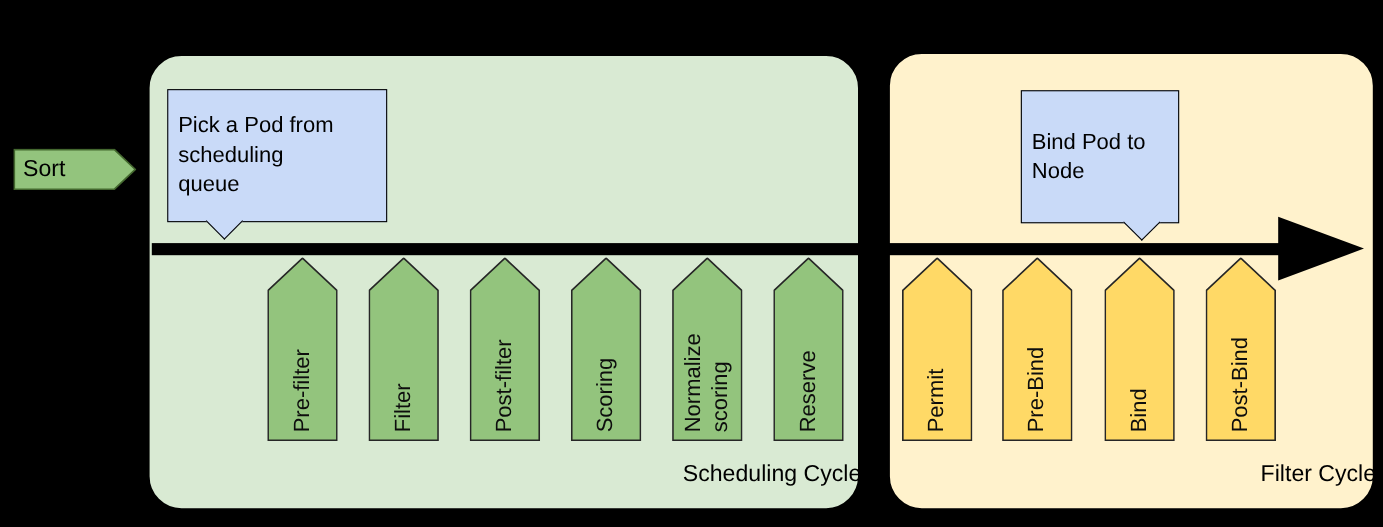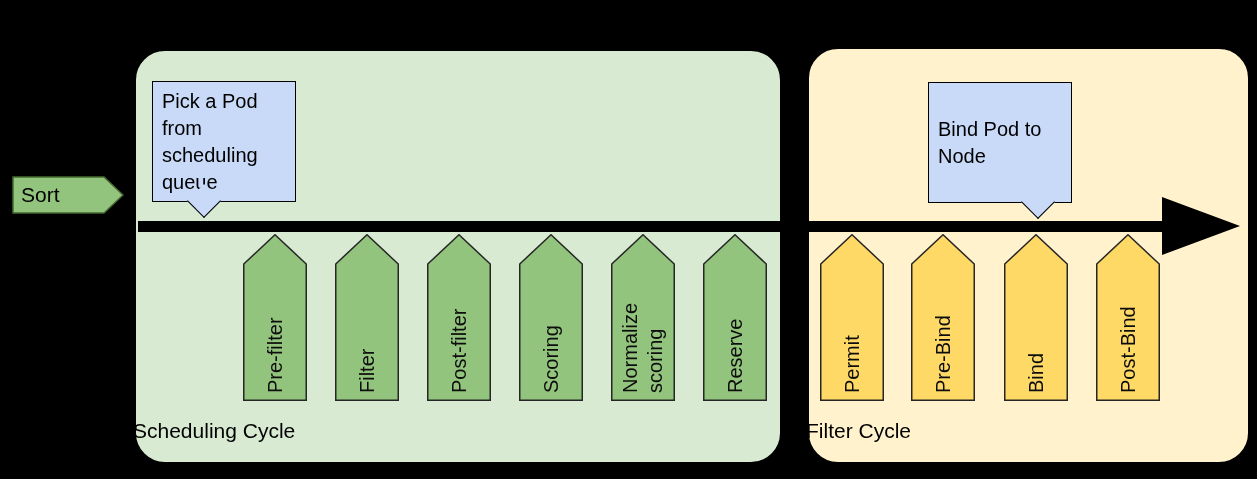--- a/index.html
+++ b/index.html
@@ -17,21 +17,21 @@
     position: absolute;
     border: 3px solid #000;
     border-radius: 32px;
     box-sizing: border-box;
   }
   .panel.green { left: 133px; top: 48px; width: 650px; height: 417px; background: var(--panel-green, #d9ead3); }
   .panel.yellow { left: 806px; top: 46px; width: 445px; height: 419px; background: var(--panel-yellow, #fff2cc); }
 
   .cycle-title {
     position: absolute;
-    text-align: left;
+    text-align: right;
     font-size: 21px;
     color: #000;
   }
   .cycle-title.sched { left: 133px; top: 419px; width: 650px; }
   .cycle-title.bind  { left: 806px; top: 419px; width: 445px; }
 
   
   .timeline-bar {
     position: absolute;
     left: 138px; top: 221px;
@@ -41,21 +41,21 @@
   .timeline-head {
     position: absolute;
     left: 1162px; top: 197px;
     width: 0; height: 0;
     border-top: 29px solid transparent;
     border-bottom: 29px solid transparent;
     border-left: 78px solid var(--timeline, #000000);
   }
 
   
-  .sort { position: absolute; left: 12px; top: 135px; width: 112px; height: 38px; margin-top: 41px; }
+  .sort { position: absolute; left: 12px; top: 135px; width: 112px; height: 38px; }
   .sort svg { position: absolute; left: 0; top: 0; }
   .sort-label {
     position: absolute; left: 9px; top: 0; height: 38px;
     display: flex; align-items: center;
     font-size: 21px; color: #000;
   }
 
   
   .stage { position: absolute; top: 234px; width: 64px; height: 167px; }
   .stage svg { position: absolute; left: 0; top: 0; }
@@ -92,21 +92,21 @@
   .callout-pointer {
     position: absolute;
     width: 24px; height: 24px;
     background: var(--callout-blue, #c9daf8);
     border-right: 1.5px solid #000;
     border-bottom: 1.5px solid #000;
     transform: rotate(45deg);
     bottom: -12px;
     box-sizing: border-box;
   }
-  .callout.c1 { left: 152px; top: 81px;  width: 144px; height: 121px; }
+  .callout.c1 { left: 152px; top: 81px;  width: 200px; height: 121px; }
   .callout.c1 .callout-pointer { left: 39px; }
   .callout.c2 { left: 627px; top: 80px;  width: 153px; height: 123px; }
   .callout.c2 .callout-pointer { left: 98px; }
   .callout.c3 { left: 928px; top: 82px;  width: 144px; height: 121px; }
   .callout.c3 .callout-pointer { left: 97px; }
 
   
   .s1 { left: 243px; }  .s2 { left: 335px; }  .s3 { left: 427px; }
   .s4 { left: 519px; }  .s5 { left: 611px; }  .s6 { left: 703px; }
   .b1 { left: 820px; }  .b2 { left: 911px; }  .b3 { left: 1004px; } .b4 { left: 1096px; }

